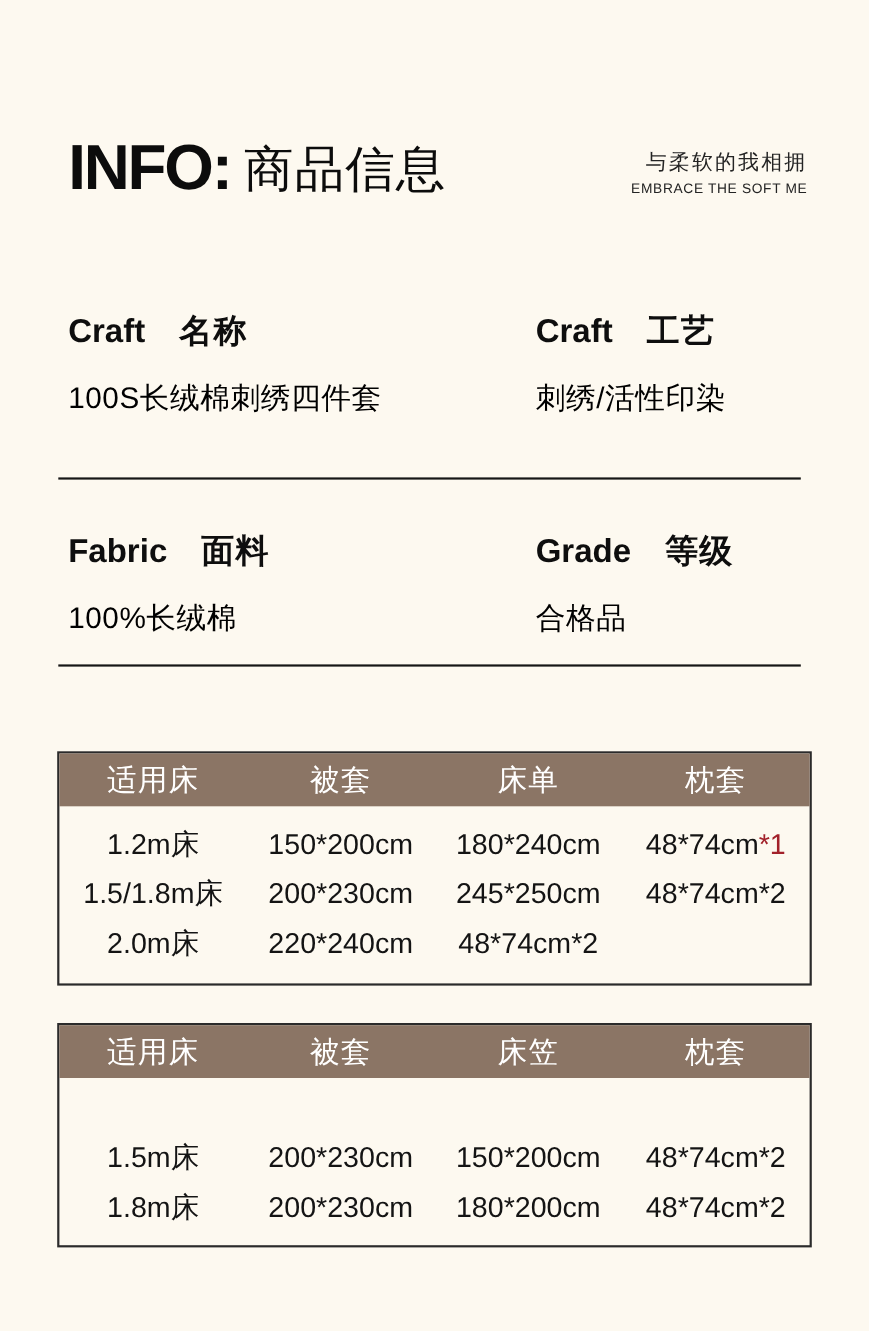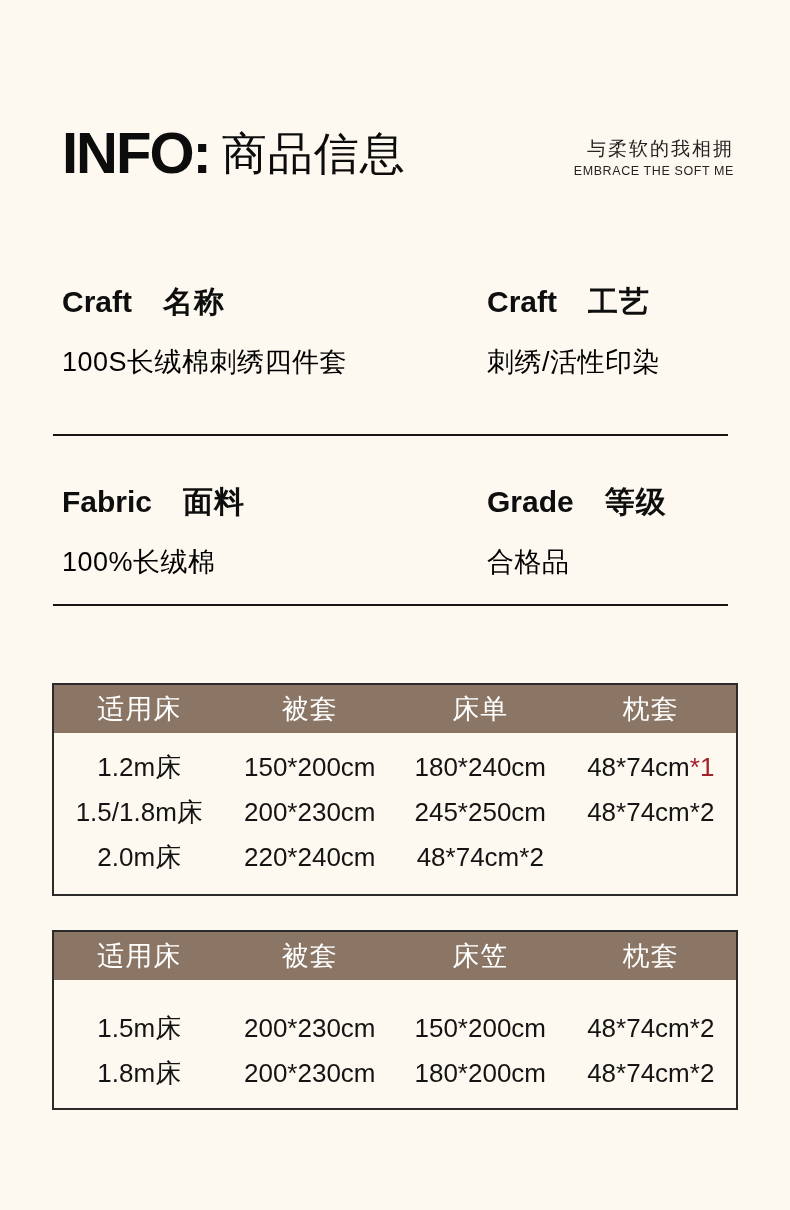--- a/index.html
+++ b/index.html
@@ -49,21 +49,21 @@
   }
   .table-1{top:683px;}
   .table-2{top:930px;}
   .table-head{
     display:grid;grid-template-columns:repeat(4,1fr);
     background:#8B7565;color:#ffffff;
     height:48px;align-items:center;text-align:center;
     font-size:27px;letter-spacing:1px;
   }
   .table-body{padding:12px 0 14px 0;}
-  .table-2 .table-body{padding:26px 0 12px 0;}
+  .table-2 .table-body{padding:26px 0 12px 0;margin-top:24px;}
   .t-row{
     display:grid;grid-template-columns:repeat(4,1fr);
     height:45px;align-items:center;text-align:center;
     font-size:26px;color:#141414;
   }
   .hl{color:#A2212A;}
 </style>
 </head>
 <body>
 

